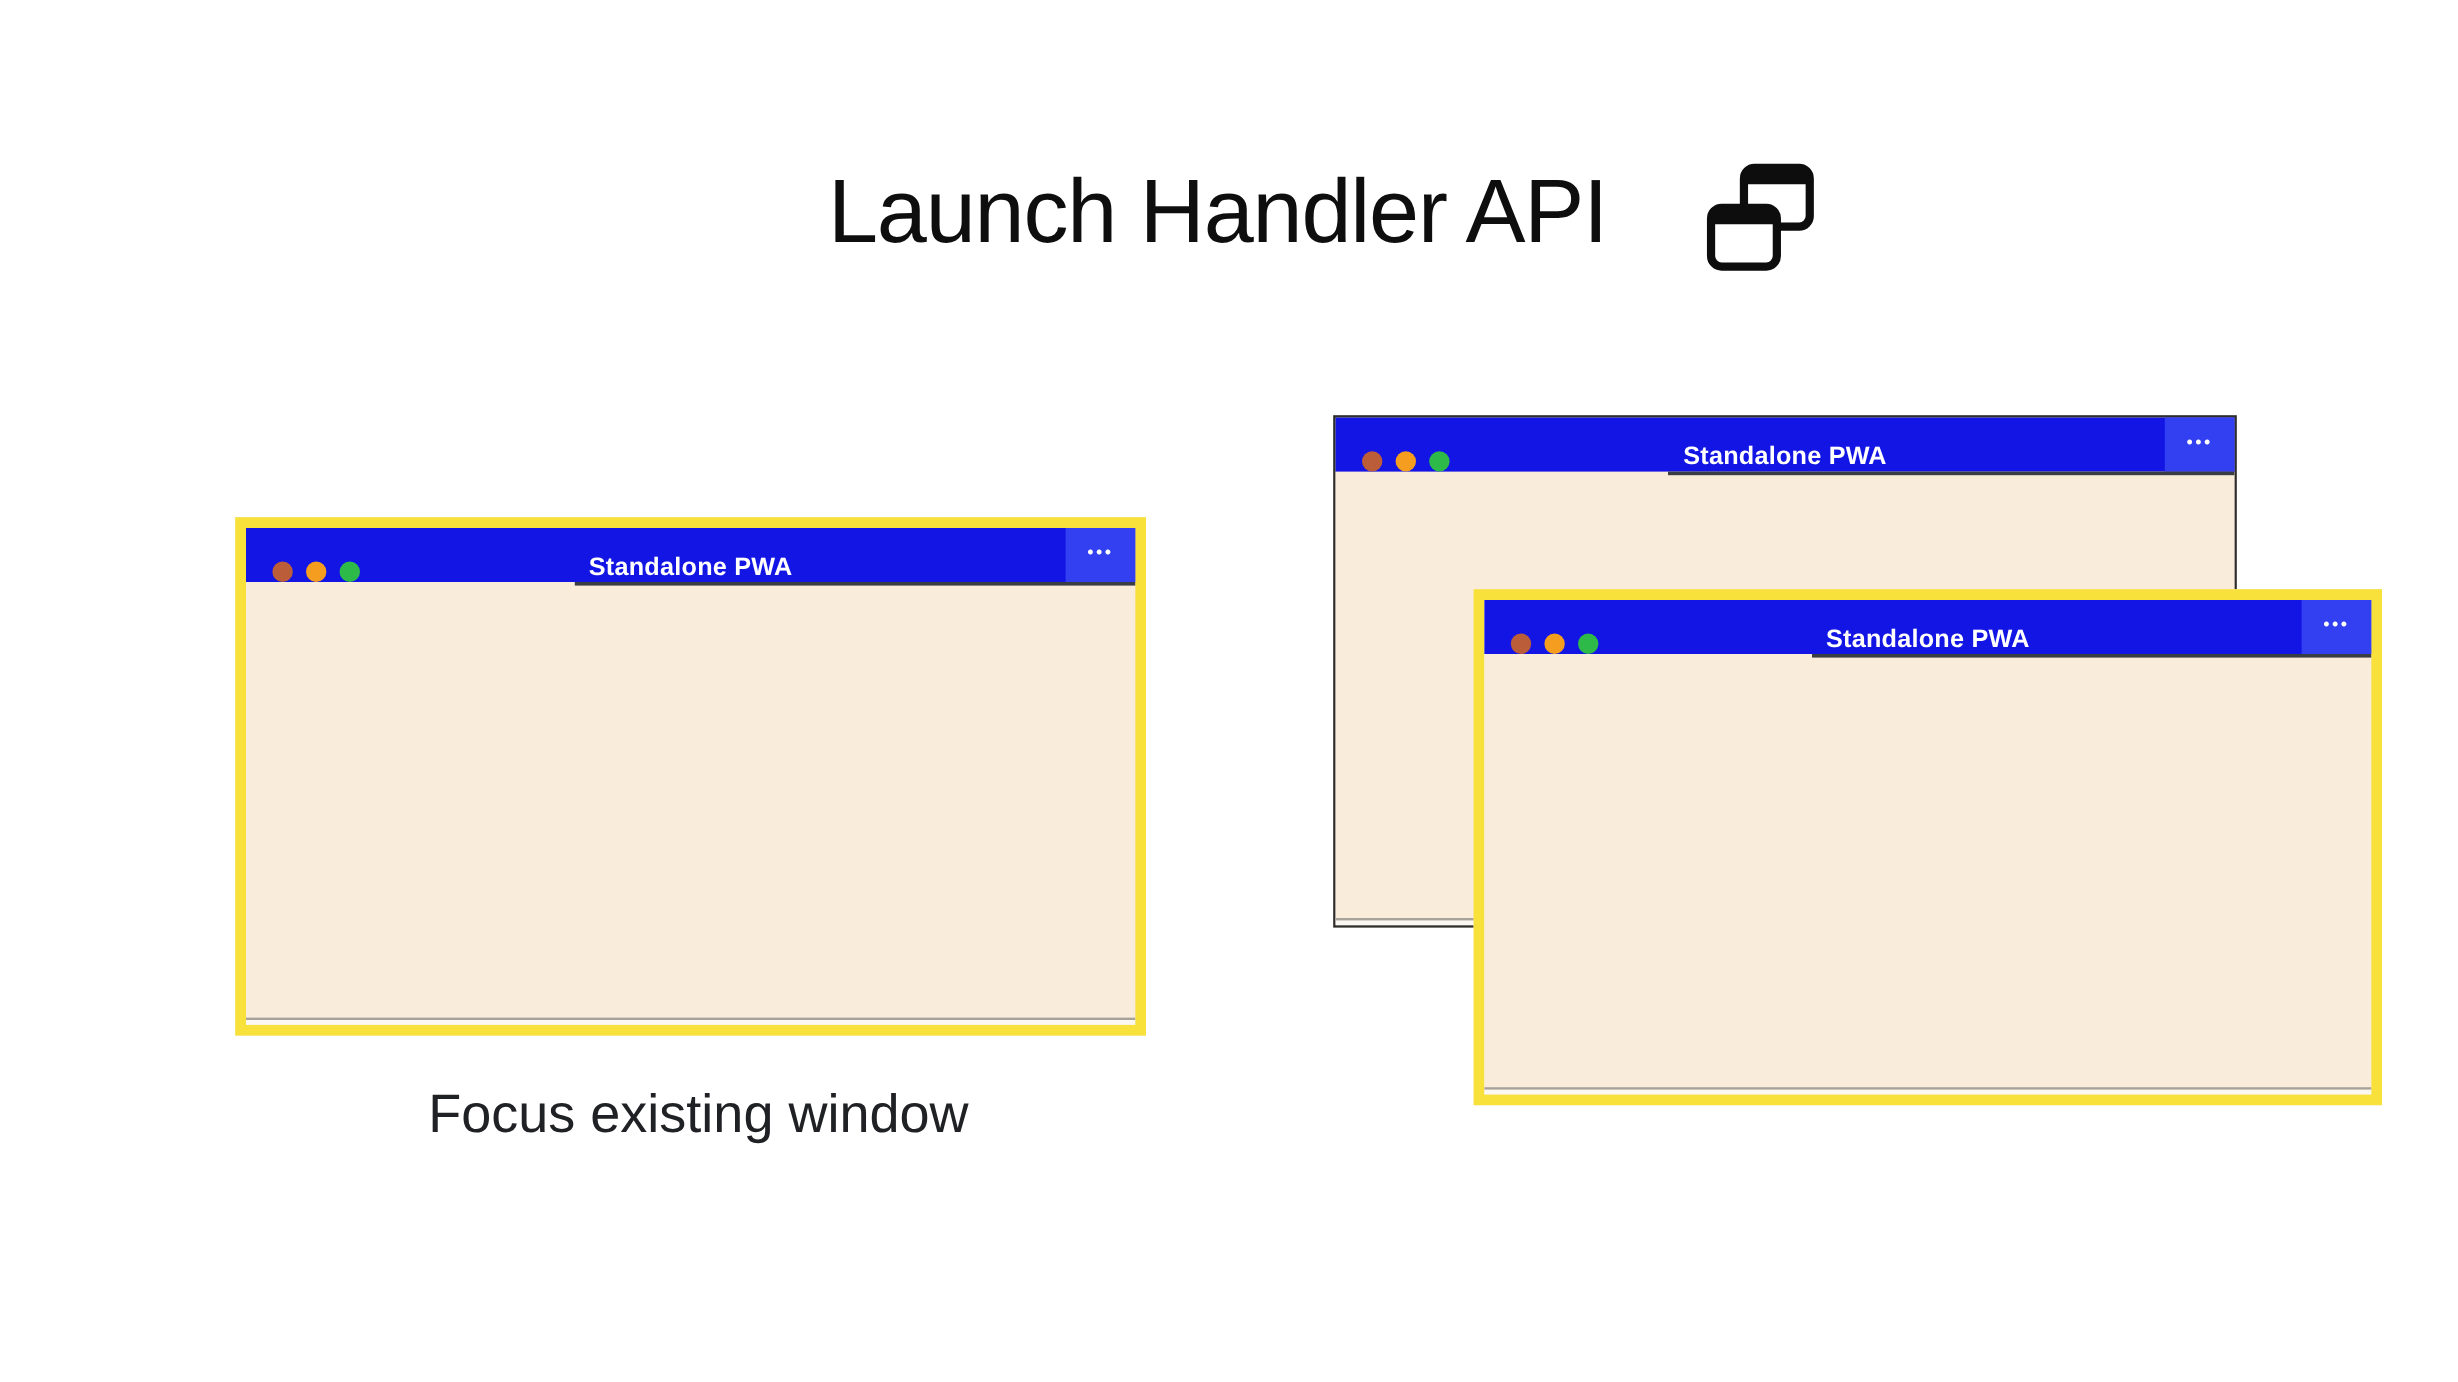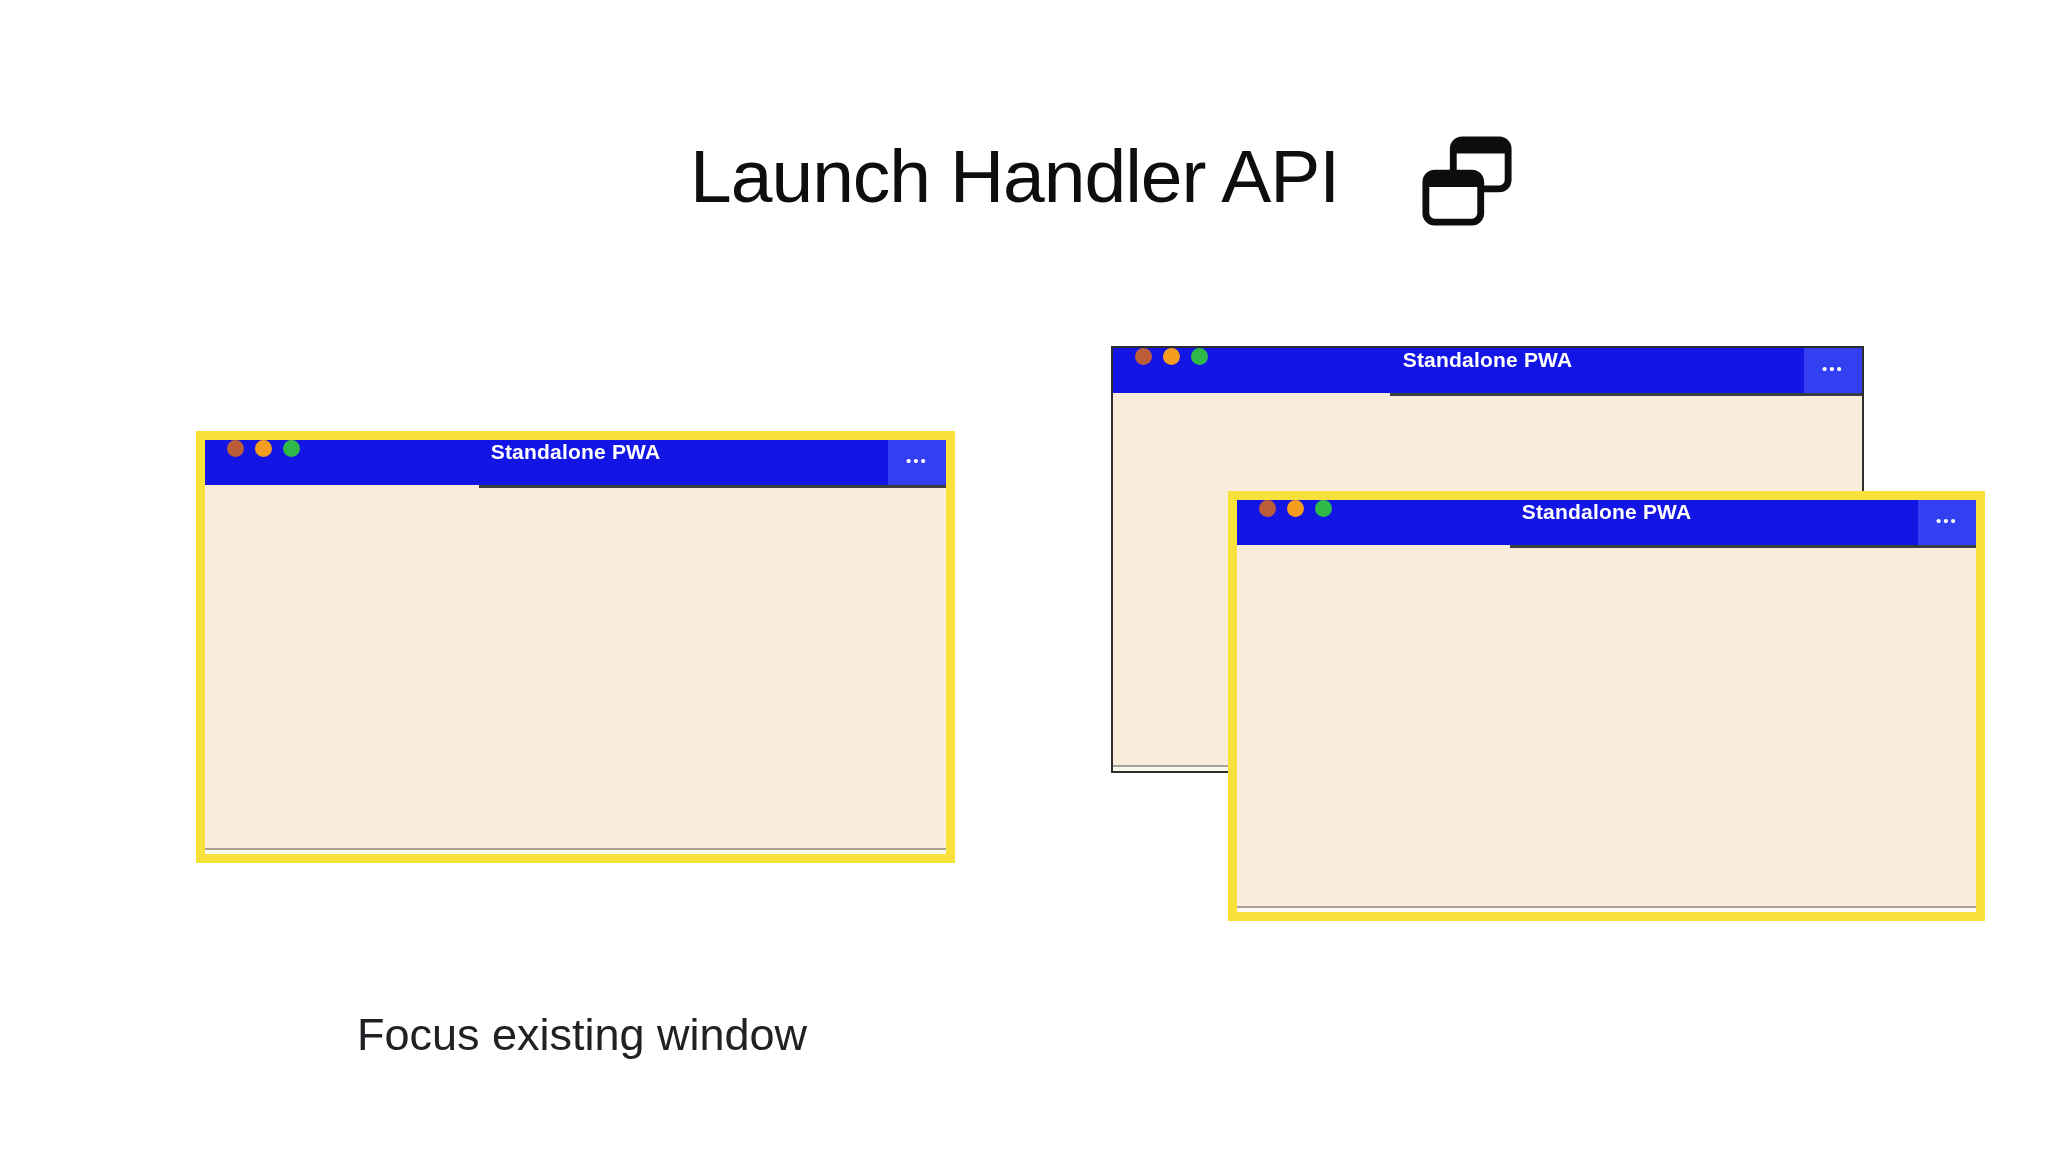--- a/index.html
+++ b/index.html
@@ -55,21 +55,21 @@
   }
   .pwa-window.plain{
     border:2px solid var(--back-window-border);
   }
   .titlebar{
     position:relative;
     flex:0 0 45px;
     height:45px;
     background:var(--titlebar-blue);
     display:flex;
-    align-items:flex-start;
+    align-items:flex-end;
   }
   .traffic-lights{
     display:flex;
     align-items:center;
     gap:11px;
     padding-left:22px;
     z-index:2;
   }
   .dot{
     width:17px;height:17px;
@@ -126,21 +126,21 @@
   }
 
   
   .win-focused{left:196px;top:431px;width:759px;height:432px;z-index:2;}
   .win-back{left:1111px;top:346px;width:753px;height:427px;z-index:1;}
   .win-front{left:1228px;top:491px;width:757px;height:430px;z-index:3;}
 
   
   .caption{
     position:absolute;
-    top:1009px;
+    top:902px;
     transform:translateX(-50%);
     font-size:45px;
     color:var(--caption-text);
     white-space:nowrap;
   }
   .caption-left{left:582px;}
   .caption-right{left:1629px;}
 </style>
 </head>
 <body>

